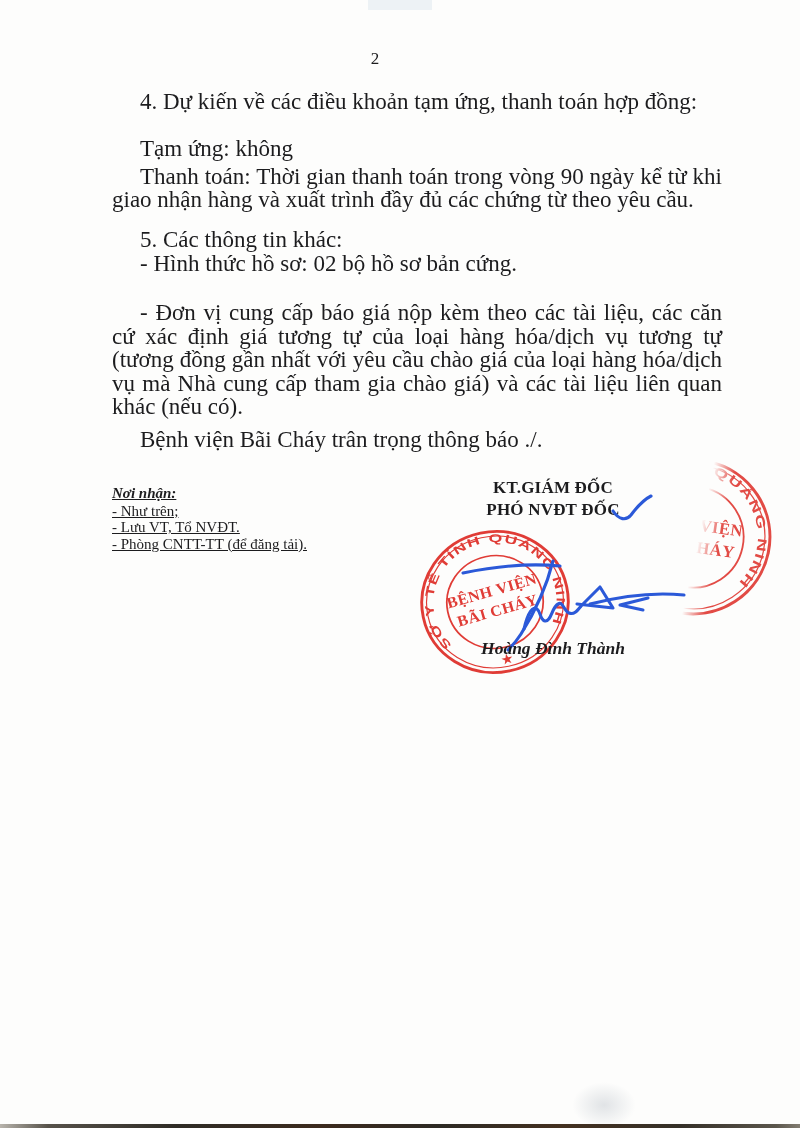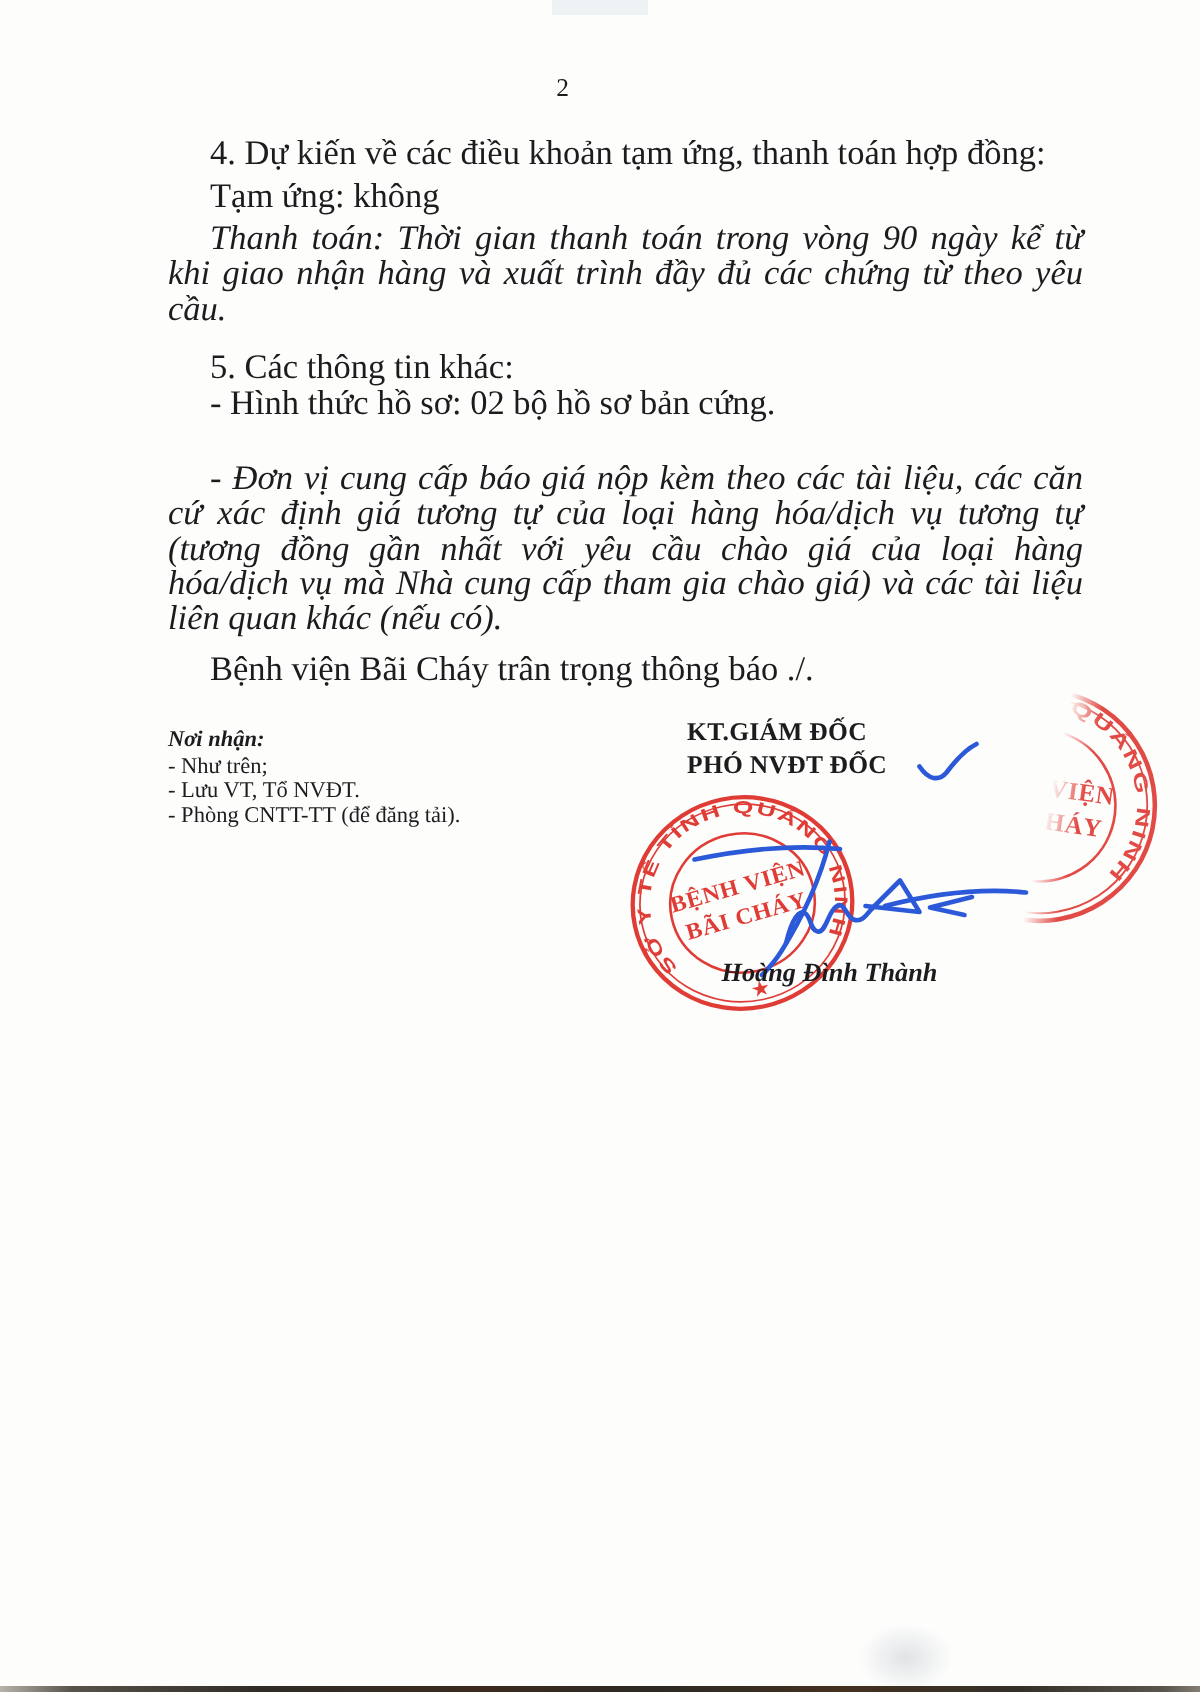--- a/index.html
+++ b/index.html
@@ -11,29 +11,29 @@
   }
   .page-number{
     position:absolute;left:352px;top:49px;width:46px;
     text-align:center;font-size:17px;
   }
   .doc-body{
     position:absolute;left:112px;top:90px;width:610px;
     font-size:23px;line-height:23.4px;
   }
   .doc-body p{margin:0;text-indent:28px;}
-  .doc-body p.j{text-align:justify;font-style:italic;}
+  .doc-body p.j{text-align:justify;}
   .recipients{
     position:absolute;left:112px;top:485px;width:260px;
-    font-size:15px;line-height:16.6px;
+    font-size:15px;line-height:16.6px;text-decoration:underline;
   }
   .recipients .heading{font-weight:bold;font-style:italic;margin-bottom:1px;}
   .sign-titles{
     position:absolute;left:458px;top:477px;width:190px;
-    font-weight:bold;font-size:17px;line-height:22px;
+    text-align:center;font-weight:bold;font-size:17px;line-height:22px;
     letter-spacing:.2px;
   }
   .signer-name{
     position:absolute;left:468px;top:638px;width:170px;
     text-align:center;font-weight:bold;font-size:17.5px;font-style:italic;
   }
   
   .stamp{position:absolute;overflow:visible;}
   .stamp .ring-o{fill:none;stroke:#e03c36;stroke-width:3;}
   .stamp .ring-o2{fill:none;stroke:#e03c36;stroke-width:1.2;}
@@ -71,21 +71,21 @@
 </style>
 </head>
 <body>
 
 <div class="page">
 
   <div class="page-number">2</div>
 
   <div class="doc-body">
     <p style="margin-top:0">4. Dự kiến về các điều khoản tạm ứng, thanh toán hợp đồng:</p>
-    <p style="margin-top:6px">Tạm ứng: không</p>
+    <p style="margin-top:24px">Tạm ứng: không</p>
     <p class="j" style="margin-top:4px">Thanh toán: Thời gian thanh toán trong vòng 90 ngày kể từ khi giao nhận hàng và xuất trình đầy đủ các chứng từ theo yêu cầu.</p>
     <p style="margin-top:16px">5. Các thông tin khác:</p>
     <p style="margin-top:1px">- Hình thức hồ sơ: 02 bộ hồ sơ bản cứng.</p>
     <p class="j" style="margin-top:26px">- Đơn vị cung cấp báo giá nộp kèm theo các tài liệu, các căn cứ xác định giá tương tự của loại hàng hóa/dịch vụ tương tự (tương đồng gần nhất với yêu cầu chào giá của loại hàng hóa/dịch vụ mà Nhà cung cấp tham gia chào giá) và các tài liệu liên quan khác (nếu có).</p>
     <p style="margin-top:10px">Bệnh viện Bãi Cháy trân trọng thông báo ./.</p>
   </div>
 
   <div class="recipients">
     <div class="heading">Nơi nhận:</div>
     <div>- Như trên;</div>

